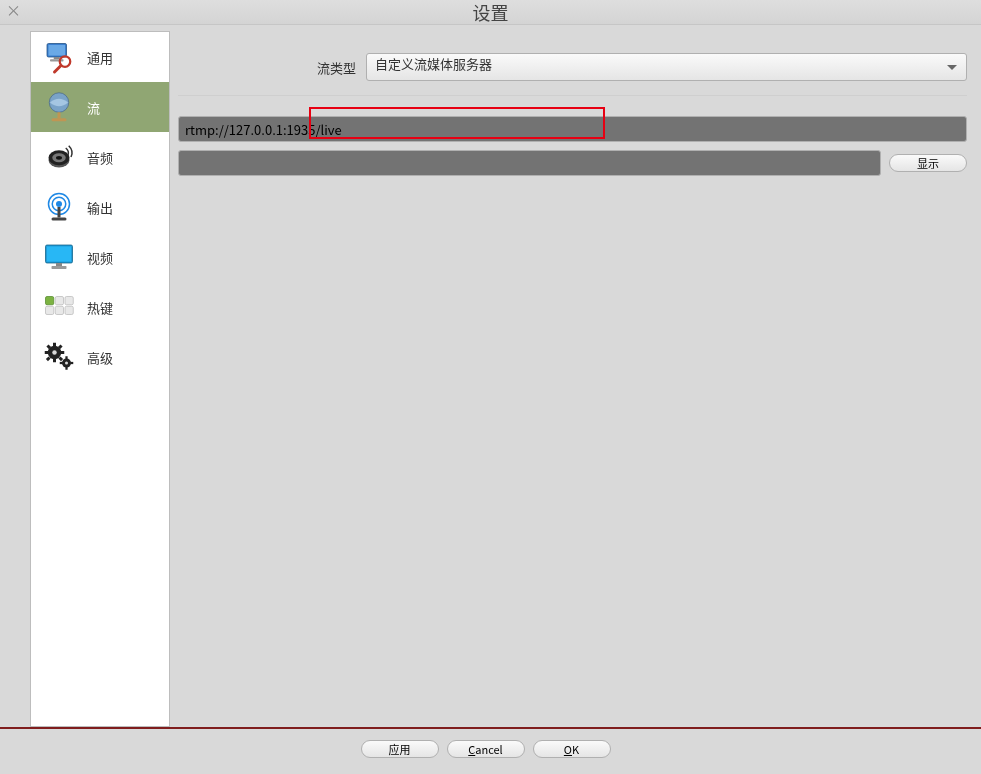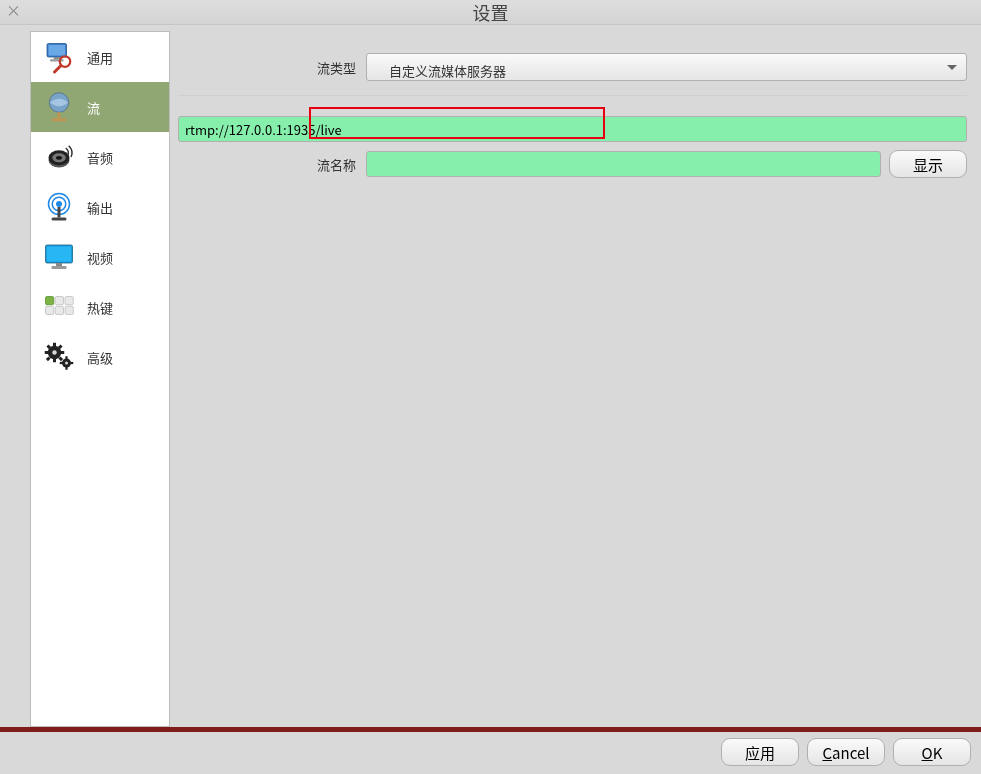--- a/index.html
+++ b/index.html
@@ -97,54 +97,54 @@
     display: flex;
     align-items: center;
     gap: 8px;
   }
   .dropdown {
     flex: 1;
     height: 26px;
     border: 1px solid #b0b0b0;
     border-radius: 3px;
     background: linear-gradient(to bottom, #fafafa, #e5e5e5);
-    padding: 0 28px 0 22px;
-    display: flex;
-    align-items: flex-end;
+    padding: 0 28px 0 8px;
+    display: flex;
+    align-items: flex-start;
     position: relative;
     cursor: pointer;
   }
   .dropdown::after {
     content: "";
     position: absolute;
     right: 9px;
     top: 50%;
     margin-top: -2px;
     border-left: 5px solid transparent;
     border-right: 5px solid transparent;
     border-top: 5px solid #666;
   }
   .text-input {
     flex: 1;
     height: 24px;
     border: 1px solid #b0b0b0;
     border-radius: 3px;
-    background: #86efac;
+    background: #737373;
     padding: 0 6px;
     font-size: 13px;
     font-family: inherit;
   }
   .btn {
     min-width: 78px;
-    height: 28px;
+    height: 18px;
     border: 1px solid #b0b0b0;
     border-radius: 9px;
     background: linear-gradient(to bottom, #fafafa, #e5e5e5);
     cursor: pointer;
-    font-size: 15px;
+    font-size: 11px;
     font-family: inherit;
     display: inline-flex;
     align-items: center;
     justify-content: center;
   }
   .btn .underline { text-decoration: underline; }
   .checkbox {
     width: 16px;
     height: 16px;
     border: 1px solid #b0b0b0;
@@ -162,24 +162,24 @@
   .highlight-box {
     position: absolute;
     border: 2px solid #e70012;
     pointer-events: none;
     box-sizing: border-box;
   }
   .footer {
     height: 40px;
     display: flex;
     align-items: center;
-    justify-content: flex-end;
+    justify-content: center;
     gap: 8px;
     padding: 0 10px 0 0;
-    border-top: 5px solid #7f1d1d;
+    border-top: 2px solid #7f1d1d;
   }
   .positioned { position: relative; }
 </style>
 </head>
 <body>
 
 <div class="titlebar">
   <span class="close">×</span>
   <span class="title-text">设置</span>
 </div>
@@ -309,21 +309,20 @@
 
     <hr class="sep">
 
     <div class="form-row">
       <div class="fcontrol">
         <input class="text-input" type="text" value="rtmp://127.0.0.1:1935/live" style="">
       </div>
     </div>
 
     <div class="form-row">
-      <div class="flabel">流名称</div>
       <div class="fcontrol">
         <input class="text-input" type="text" value="" style="">
         <button class="btn">显示</button>
       </div>
     </div>
 
 
     <div class="highlight-box" style="left:133px; top:76px; width:296px; height:32px;"></div>
 
   </div>

